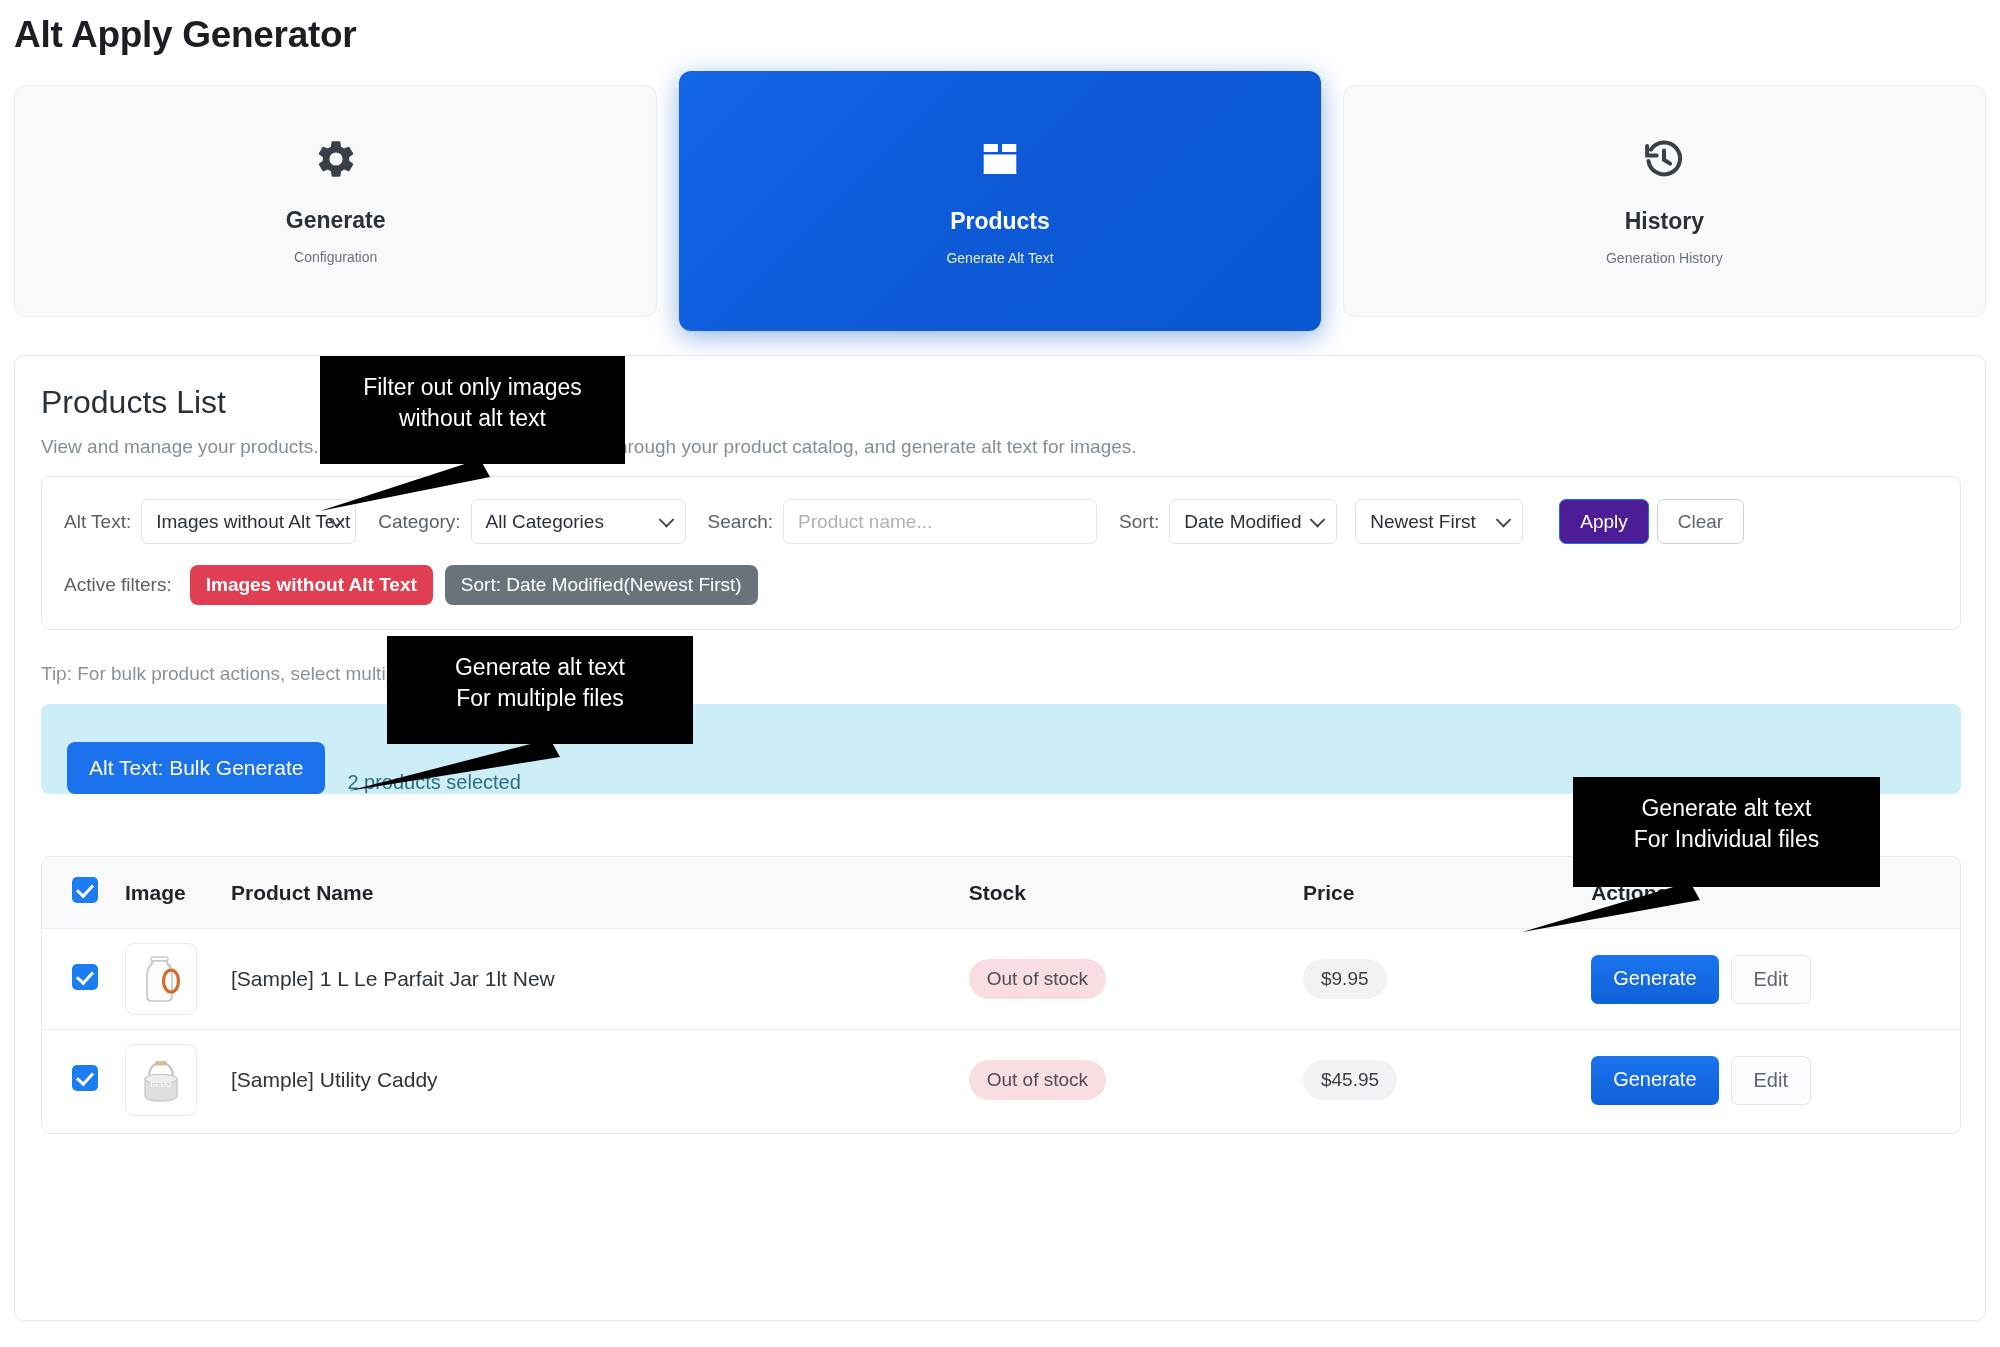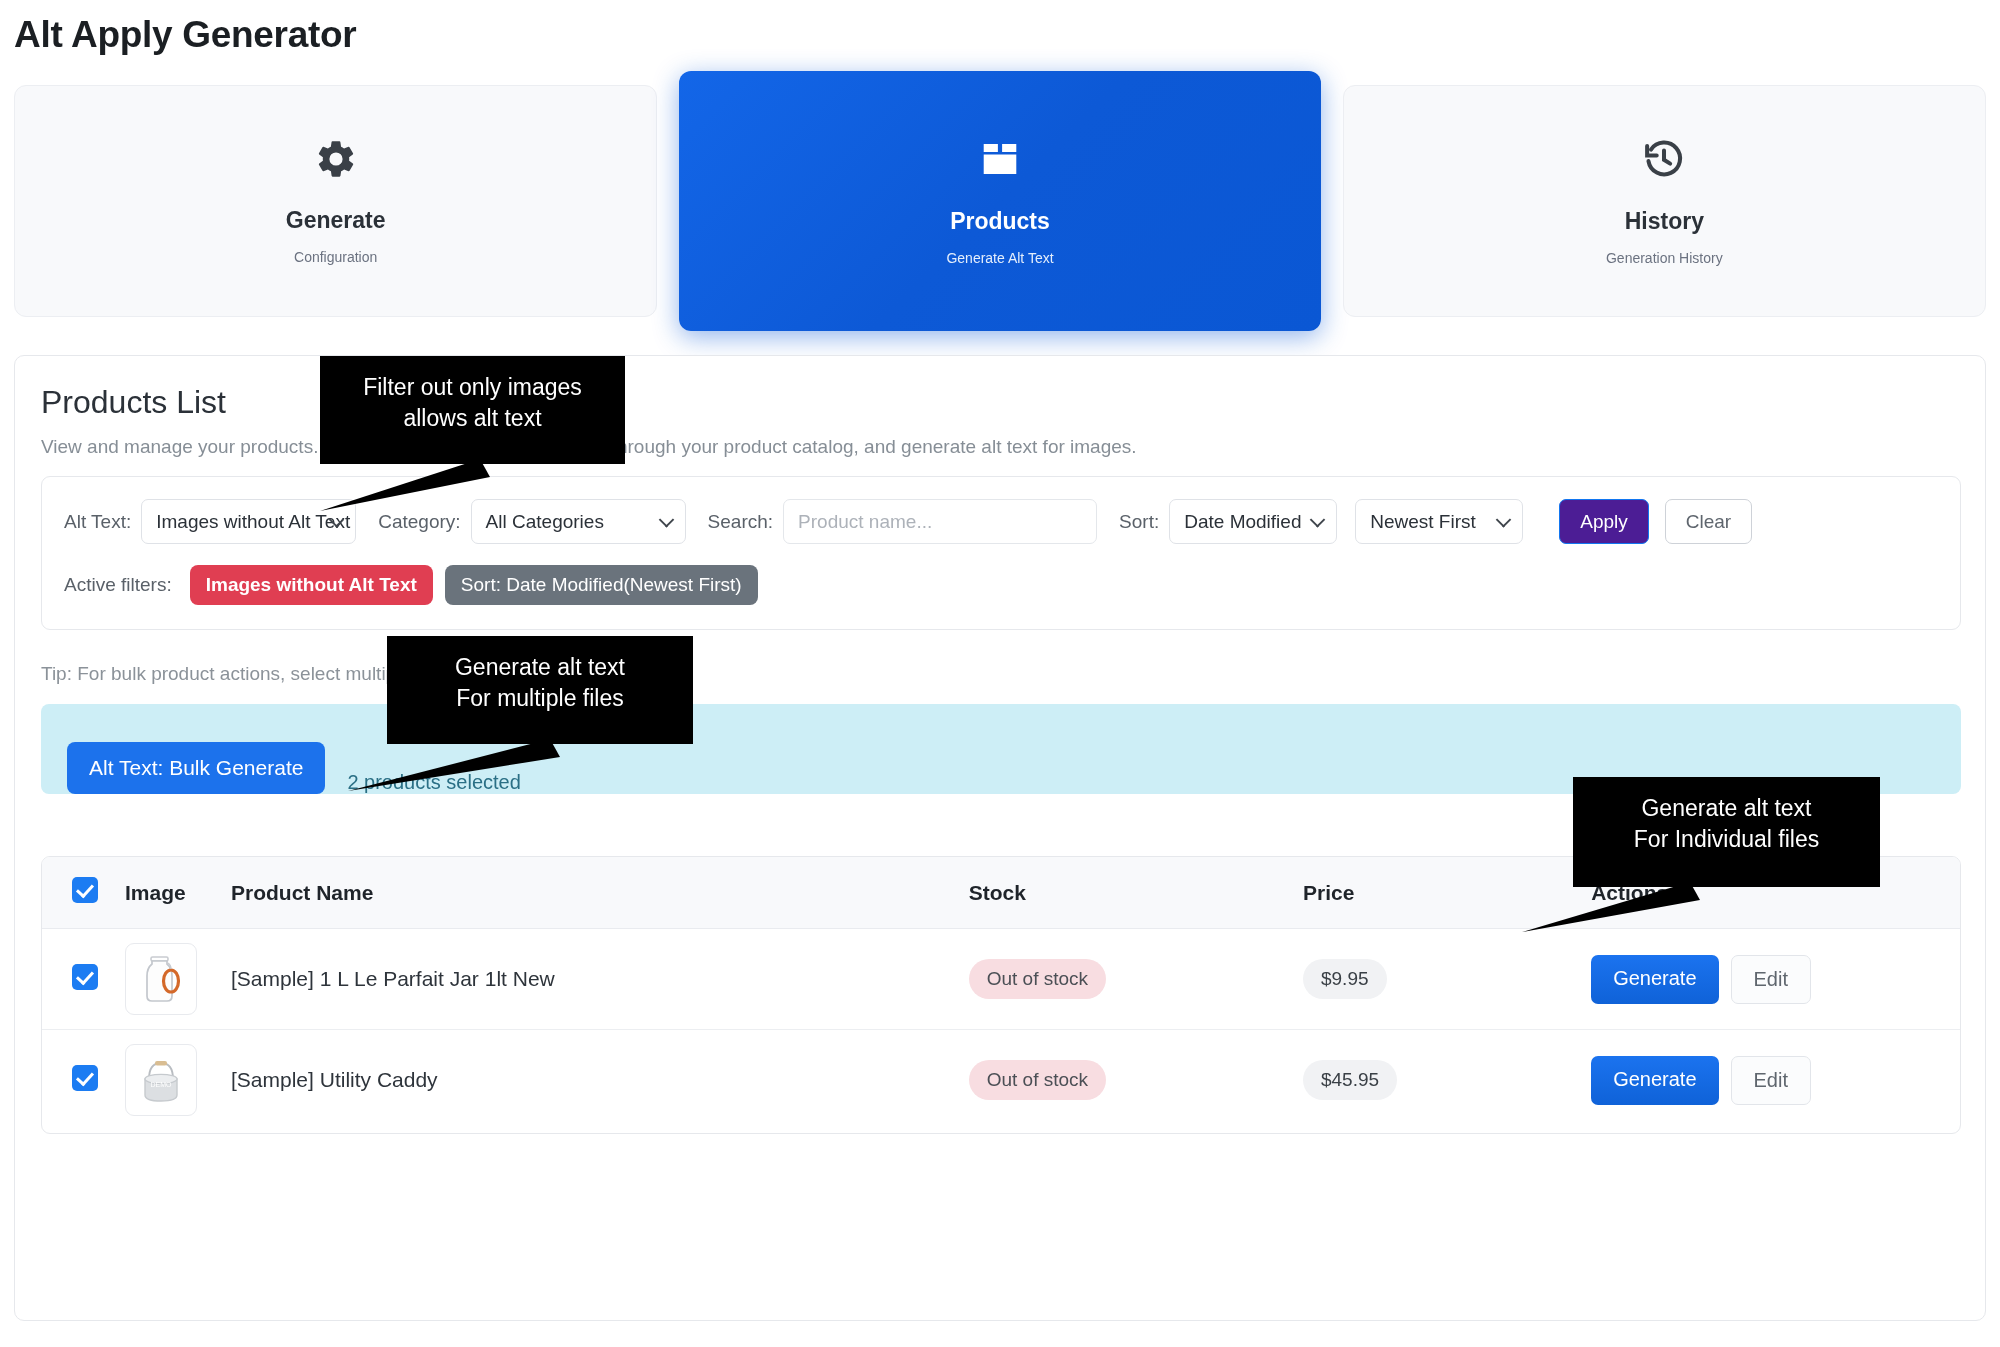--- a/index.html
+++ b/index.html
@@ -236,21 +236,21 @@
           <span>Date Modified</span>
           <span class="chev"></span>
         </div>
 
         <div class="select" style="width:168px; margin-left:18px">
           <span>Newest First</span>
           <span class="chev"></span>
         </div>
 
         <div class="btn btn-primary" style="margin-left:36px">Apply</div>
-        <div class="btn btn-outline" style="margin-left:16px">Clear</div>
+        <div class="btn btn-outline" style="margin-left:8px">Clear</div>
       </div>
 
       <div class="filter-row2">
         <span class="af-label">Active filters:</span>
         <span class="badge badge-danger">Images without Alt Text</span>
         <span class="badge badge-gray">Sort: Date Modified(Newest First)</span>
       </div>
     </div>
 
     <div class="tip">Tip: For bulk product actions, select multiple products using the checkboxes.</div>
@@ -338,21 +338,21 @@
             </td>
           </tr>
         </tbody>
       </table>
     </div>
 
   </div>
 
   <div class="callout" style="left:320px; top:356px; width:305px; height:108px;">
     <div class="ctext">Filter out only images
-allows alt text</div>
+without alt text</div>
   </div>
   <svg class="tail" style="left:280px; top:455px;" width="240" height="60">
     <polygon points="200,4 40,56 210,22" fill="#000000"></polygon>
   </svg>
 
   <div class="callout" style="left:387px; top:636px; width:306px; height:108px;">
     <div class="ctext">Generate alt text
 For multiple files</div>
   </div>
   <svg class="tail" style="left:320px; top:735px;" width="260" height="60">

